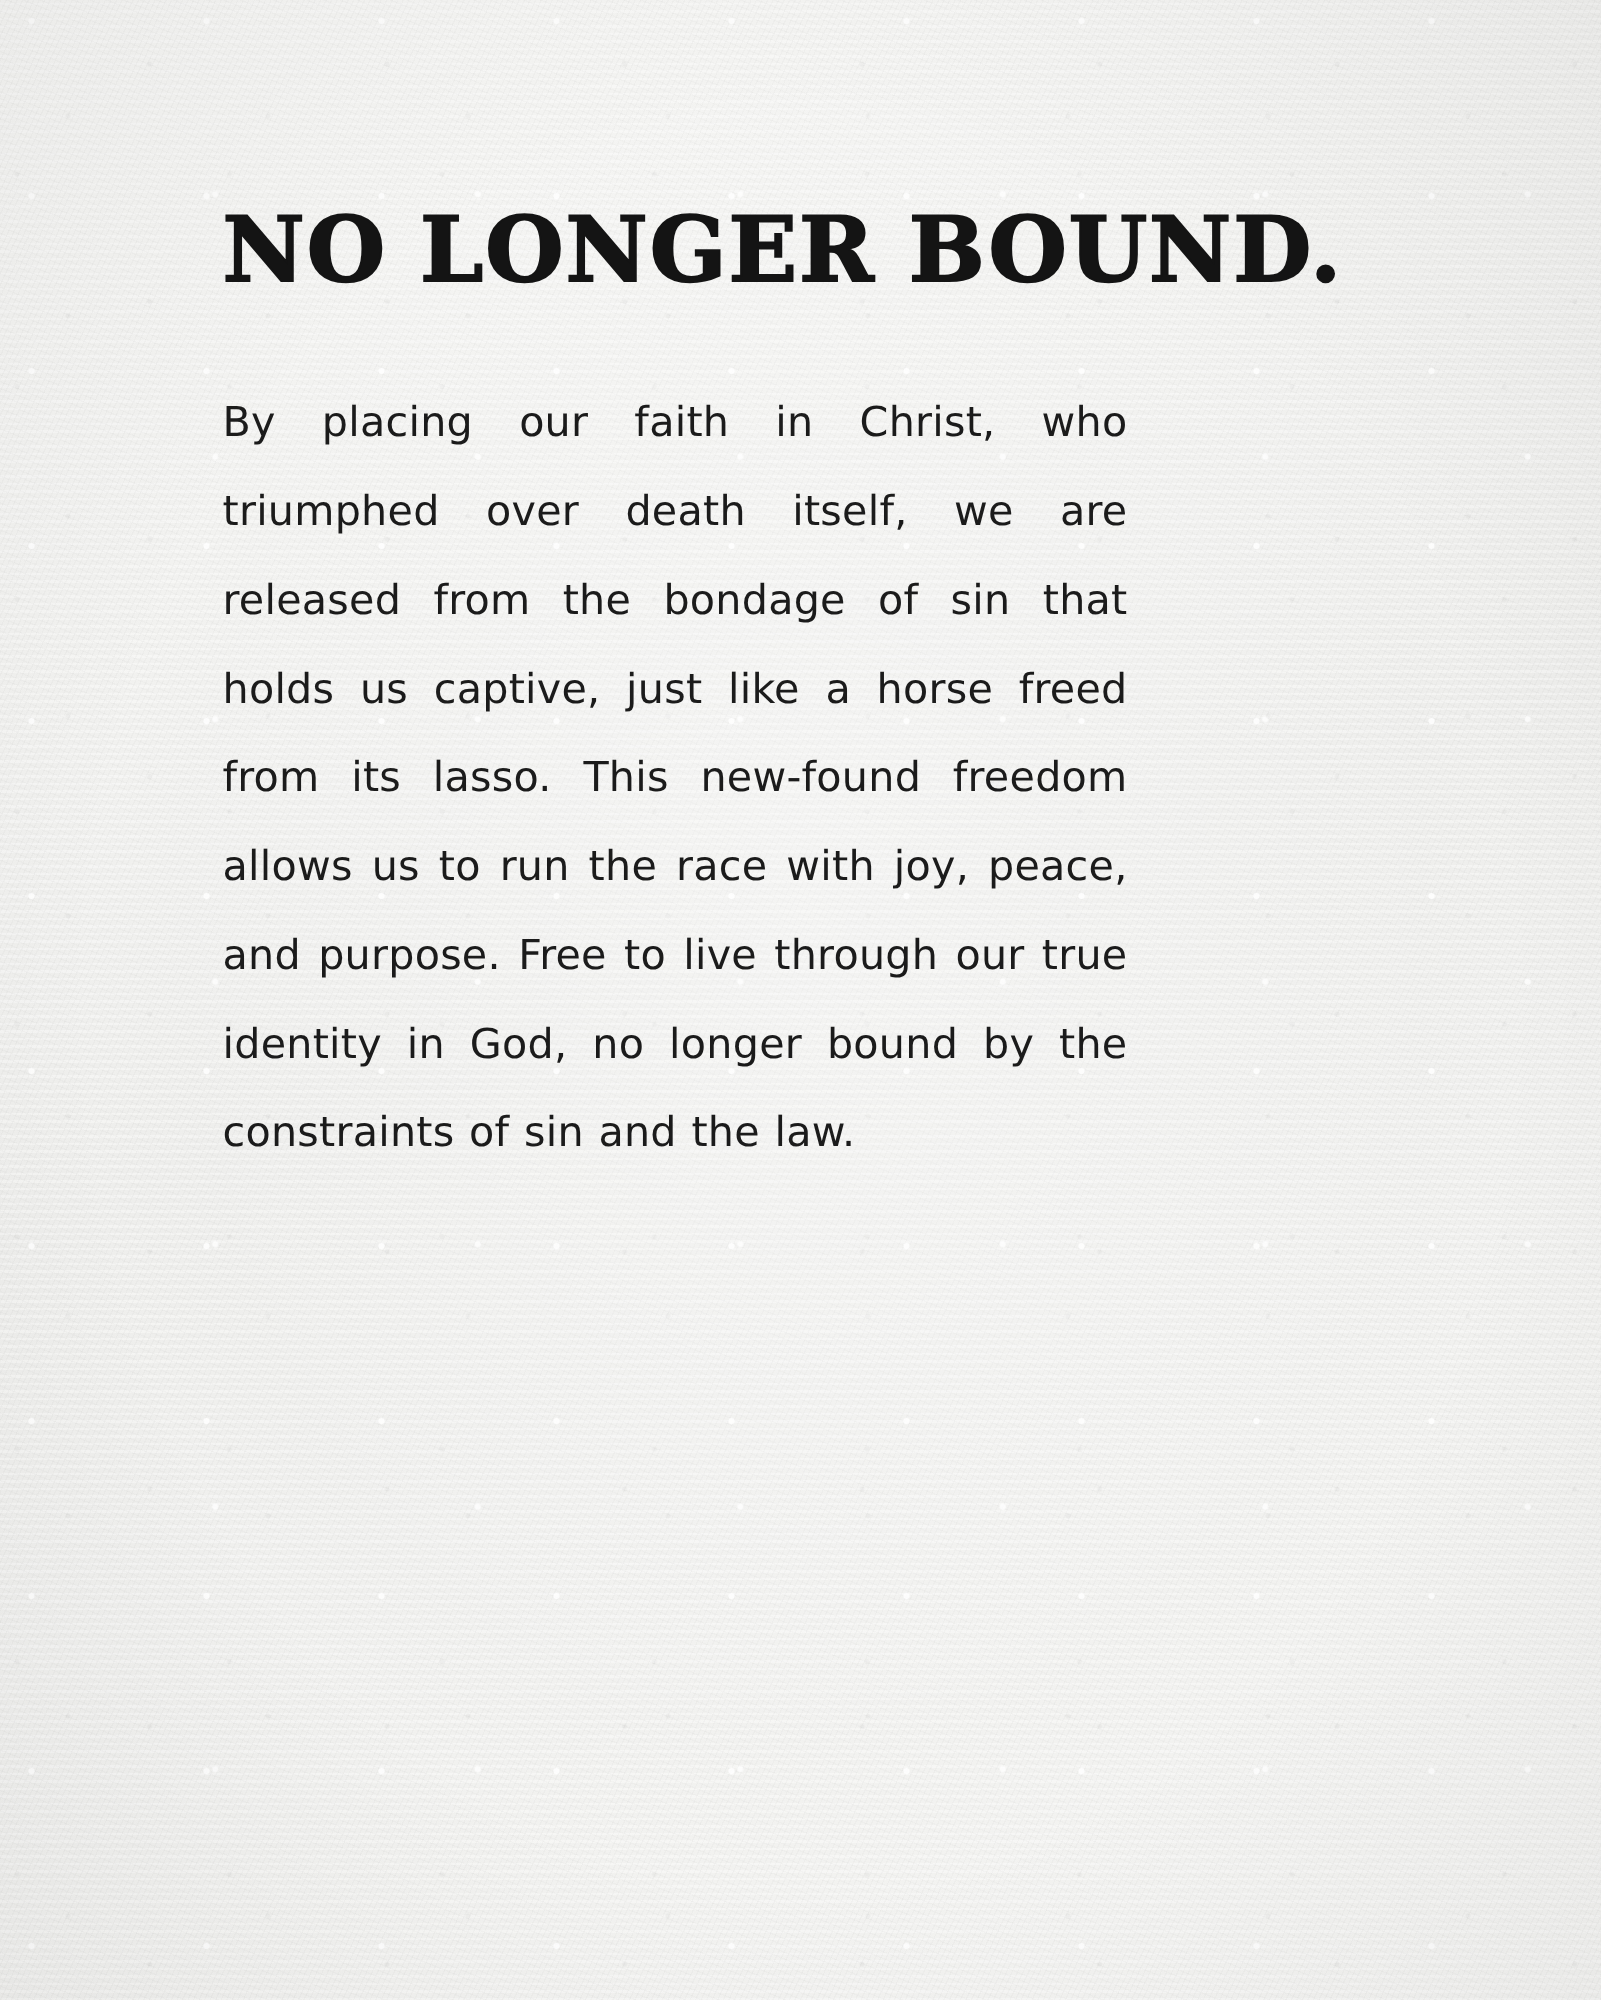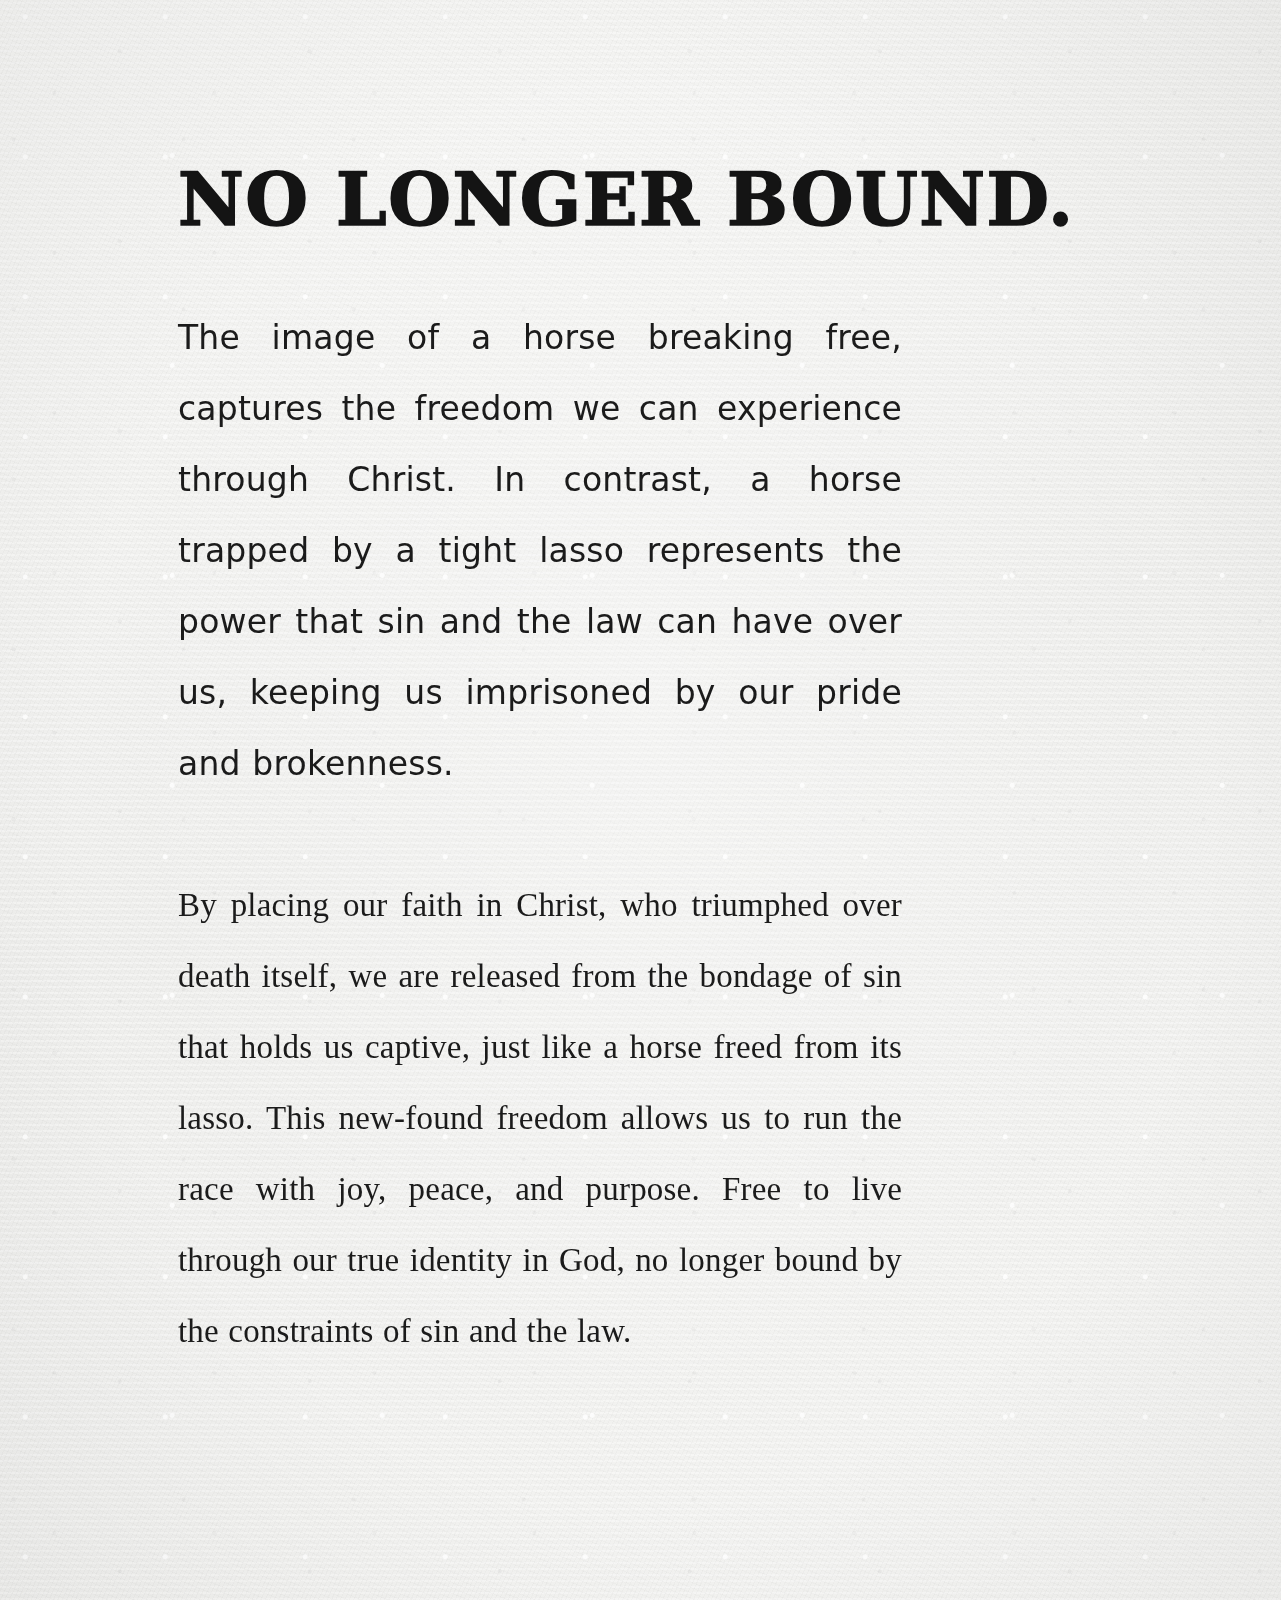--- a/index.html
+++ b/index.html
@@ -98,17 +98,16 @@
 <body>
 
 <div id="paper-texture"></div>
 <div id="paper-vignette"></div>
 
 <div id="page">
 
   <h1 id="poster-title">NO LONGER BOUND.</h1>
 
   <div id="body-copy">
-    <p class="para">The image of a horse breaking free, captures the freedom we can experience through Christ. In contrast, a horse trapped by a tight lasso represents the power that sin and the law can have over us, keeping us imprisoned by our pride and brokenness.</p>
     <p class="para">By placing our faith in Christ, who triumphed over death itself, we are released from the bondage of sin that holds us captive, just like a horse freed from its lasso. This new-found freedom allows us to run the race with joy, peace, and purpose. Free to live through our true identity in God, no longer bound by the constraints of sin and the law.</p>
   </div>
 
 </div>
 
 </body></html>

